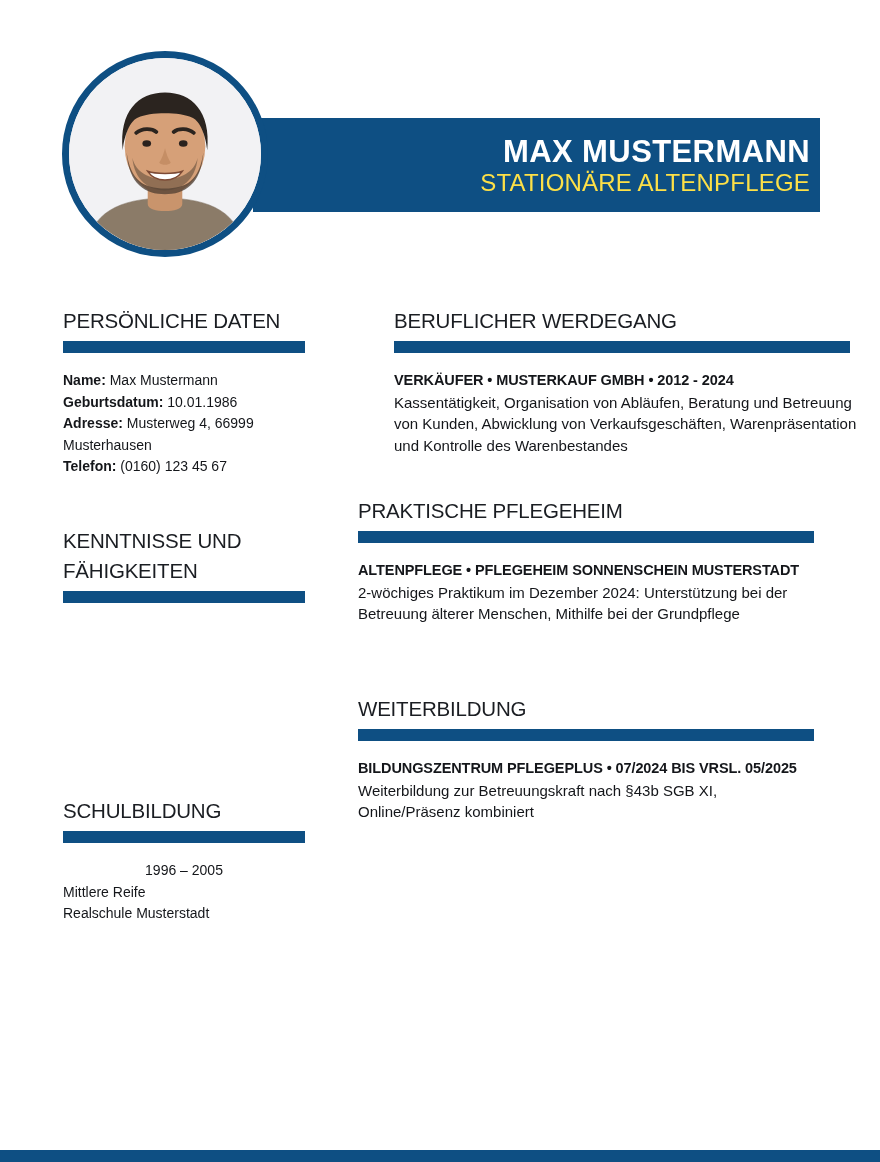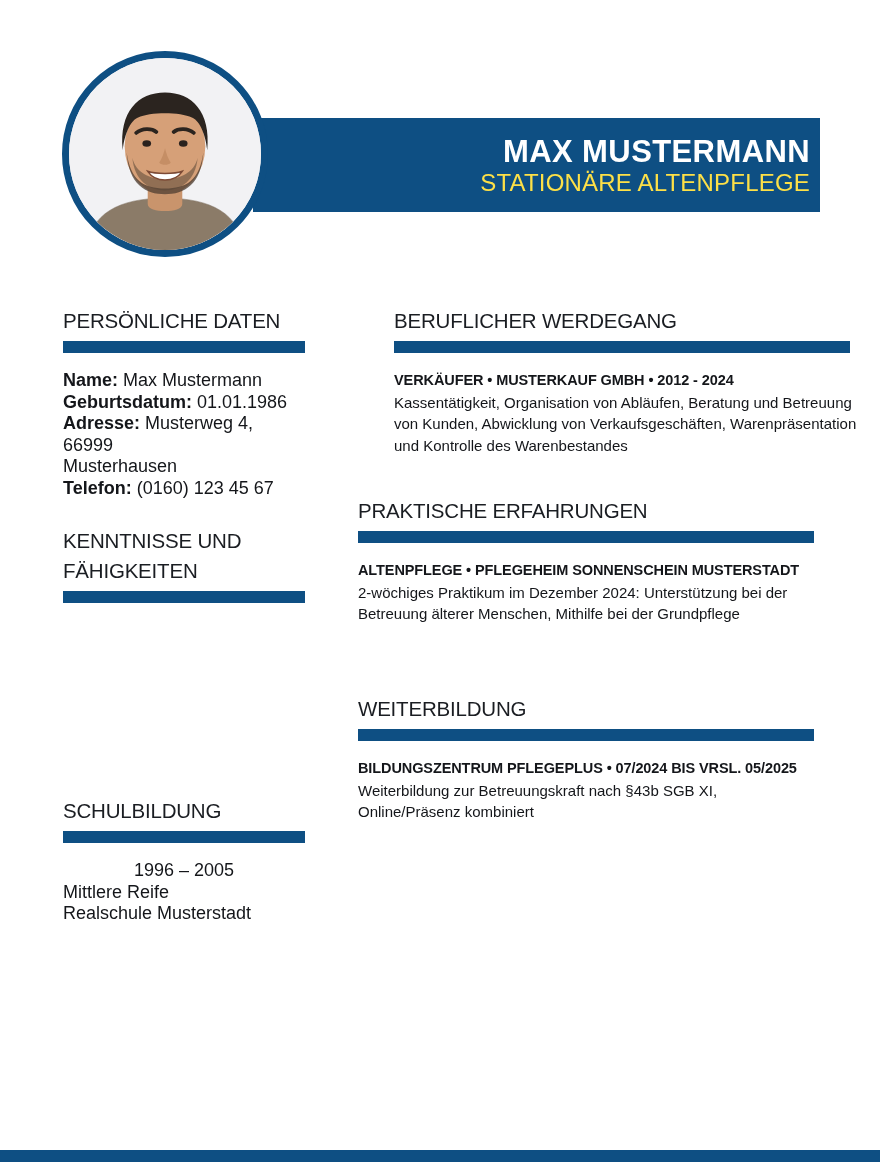--- a/index.html
+++ b/index.html
@@ -49,21 +49,21 @@
 
   .sec h2 {
     font-size: 20.5px; font-weight: 400; color: #1a1d22;
     line-height: 30px; letter-spacing: -0.2px;
   }
   .rule {
     height: 12px; background: #0e4f83; margin-top: 5px; width: 100%;
   }
   .sec.right .rule { width: 456px; }
 
-  .sec-body { margin-top: 17px; font-size: 18px; line-height: 21.5px; color: #14161a; }
+  .sec-body { margin-top: 17px; font-size: 14px; line-height: 21.5px; color: #14161a; }
   .field b, .skill b { font-weight: 700; }
   .pre { white-space: pre-line; }
 
   .entry-title {
     margin-top: 17px; font-size: 14.5px; font-weight: 700;
     letter-spacing: -0.1px; line-height: 21.5px; color: #14161a;
     white-space: nowrap;
   }
   .entry-body { font-size: 15px; line-height: 21.5px; color: #14161a; white-space: pre-line; }
 
@@ -110,21 +110,21 @@
     <path d="M82 118 C90 130 110 130 118 118 C110 121 90 121 82 118 Z" fill="#ffffff"></path>
     <path d="M82 118 C90 130 110 130 118 118 C110 121 90 121 82 118 Z" fill="none" stroke="#7c4a35" stroke-width="1.5"></path>
   </svg>
 </div>
 
 <div class="sec" id="sec-personal">
   <h2>PERSÖNLICHE DATEN</h2>
   <div class="rule"></div>
   <div class="sec-body">
     <div class="field"><b>Name:</b> <span class="pre">Max Mustermann</span></div>
-    <div class="field"><b>Geburtsdatum:</b> <span class="pre">01.01.1986</span></div>
+    <div class="field"><b>Geburtsdatum:</b> <span class="pre">10.01.1986</span></div>
     <div class="field"><b>Adresse:</b> <span class="pre">Musterweg 4, 66999
 Musterhausen</span></div>
     <div class="field"><b>Telefon:</b> <span class="pre">(0160) 123 45 67</span></div>
   </div>
 </div>
 
 <div class="sec" id="sec-skills">
   <h2>KENNTNISSE UND FÄHIGKEITEN</h2>
   <div class="rule"></div>
 </div>
@@ -142,21 +142,21 @@
 <div class="sec right" id="sec-work">
   <h2>BERUFLICHER WERDEGANG</h2>
   <div class="rule"></div>
   <div class="entry-title">VERKÄUFER • MUSTERKAUF GMBH • 2012 - 2024</div>
   <div class="entry-body">Kassentätigkeit, Organisation von Abläufen, Beratung und Betreuung
 von Kunden, Abwicklung von Verkaufsgeschäften, Warenpräsentation
 und Kontrolle des Warenbestandes</div>
 </div>
 
 <div class="sec right" id="sec-practice">
-  <h2>PRAKTISCHE ERFAHRUNGEN</h2>
+  <h2>PRAKTISCHE PFLEGEHEIM</h2>
   <div class="rule"></div>
   <div class="entry-title">ALTENPFLEGE • PFLEGEHEIM SONNENSCHEIN MUSTERSTADT</div>
   <div class="entry-body">2-wöchiges Praktikum im Dezember 2024: Unterstützung bei der
 Betreuung älterer Menschen, Mithilfe bei der Grundpflege</div>
 </div>
 
 <div class="sec right" id="sec-training">
   <h2>WEITERBILDUNG</h2>
   <div class="rule"></div>
   <div class="entry-title">BILDUNGSZENTRUM PFLEGEPLUS • 07/2024 BIS VRSL. 05/2025</div>

